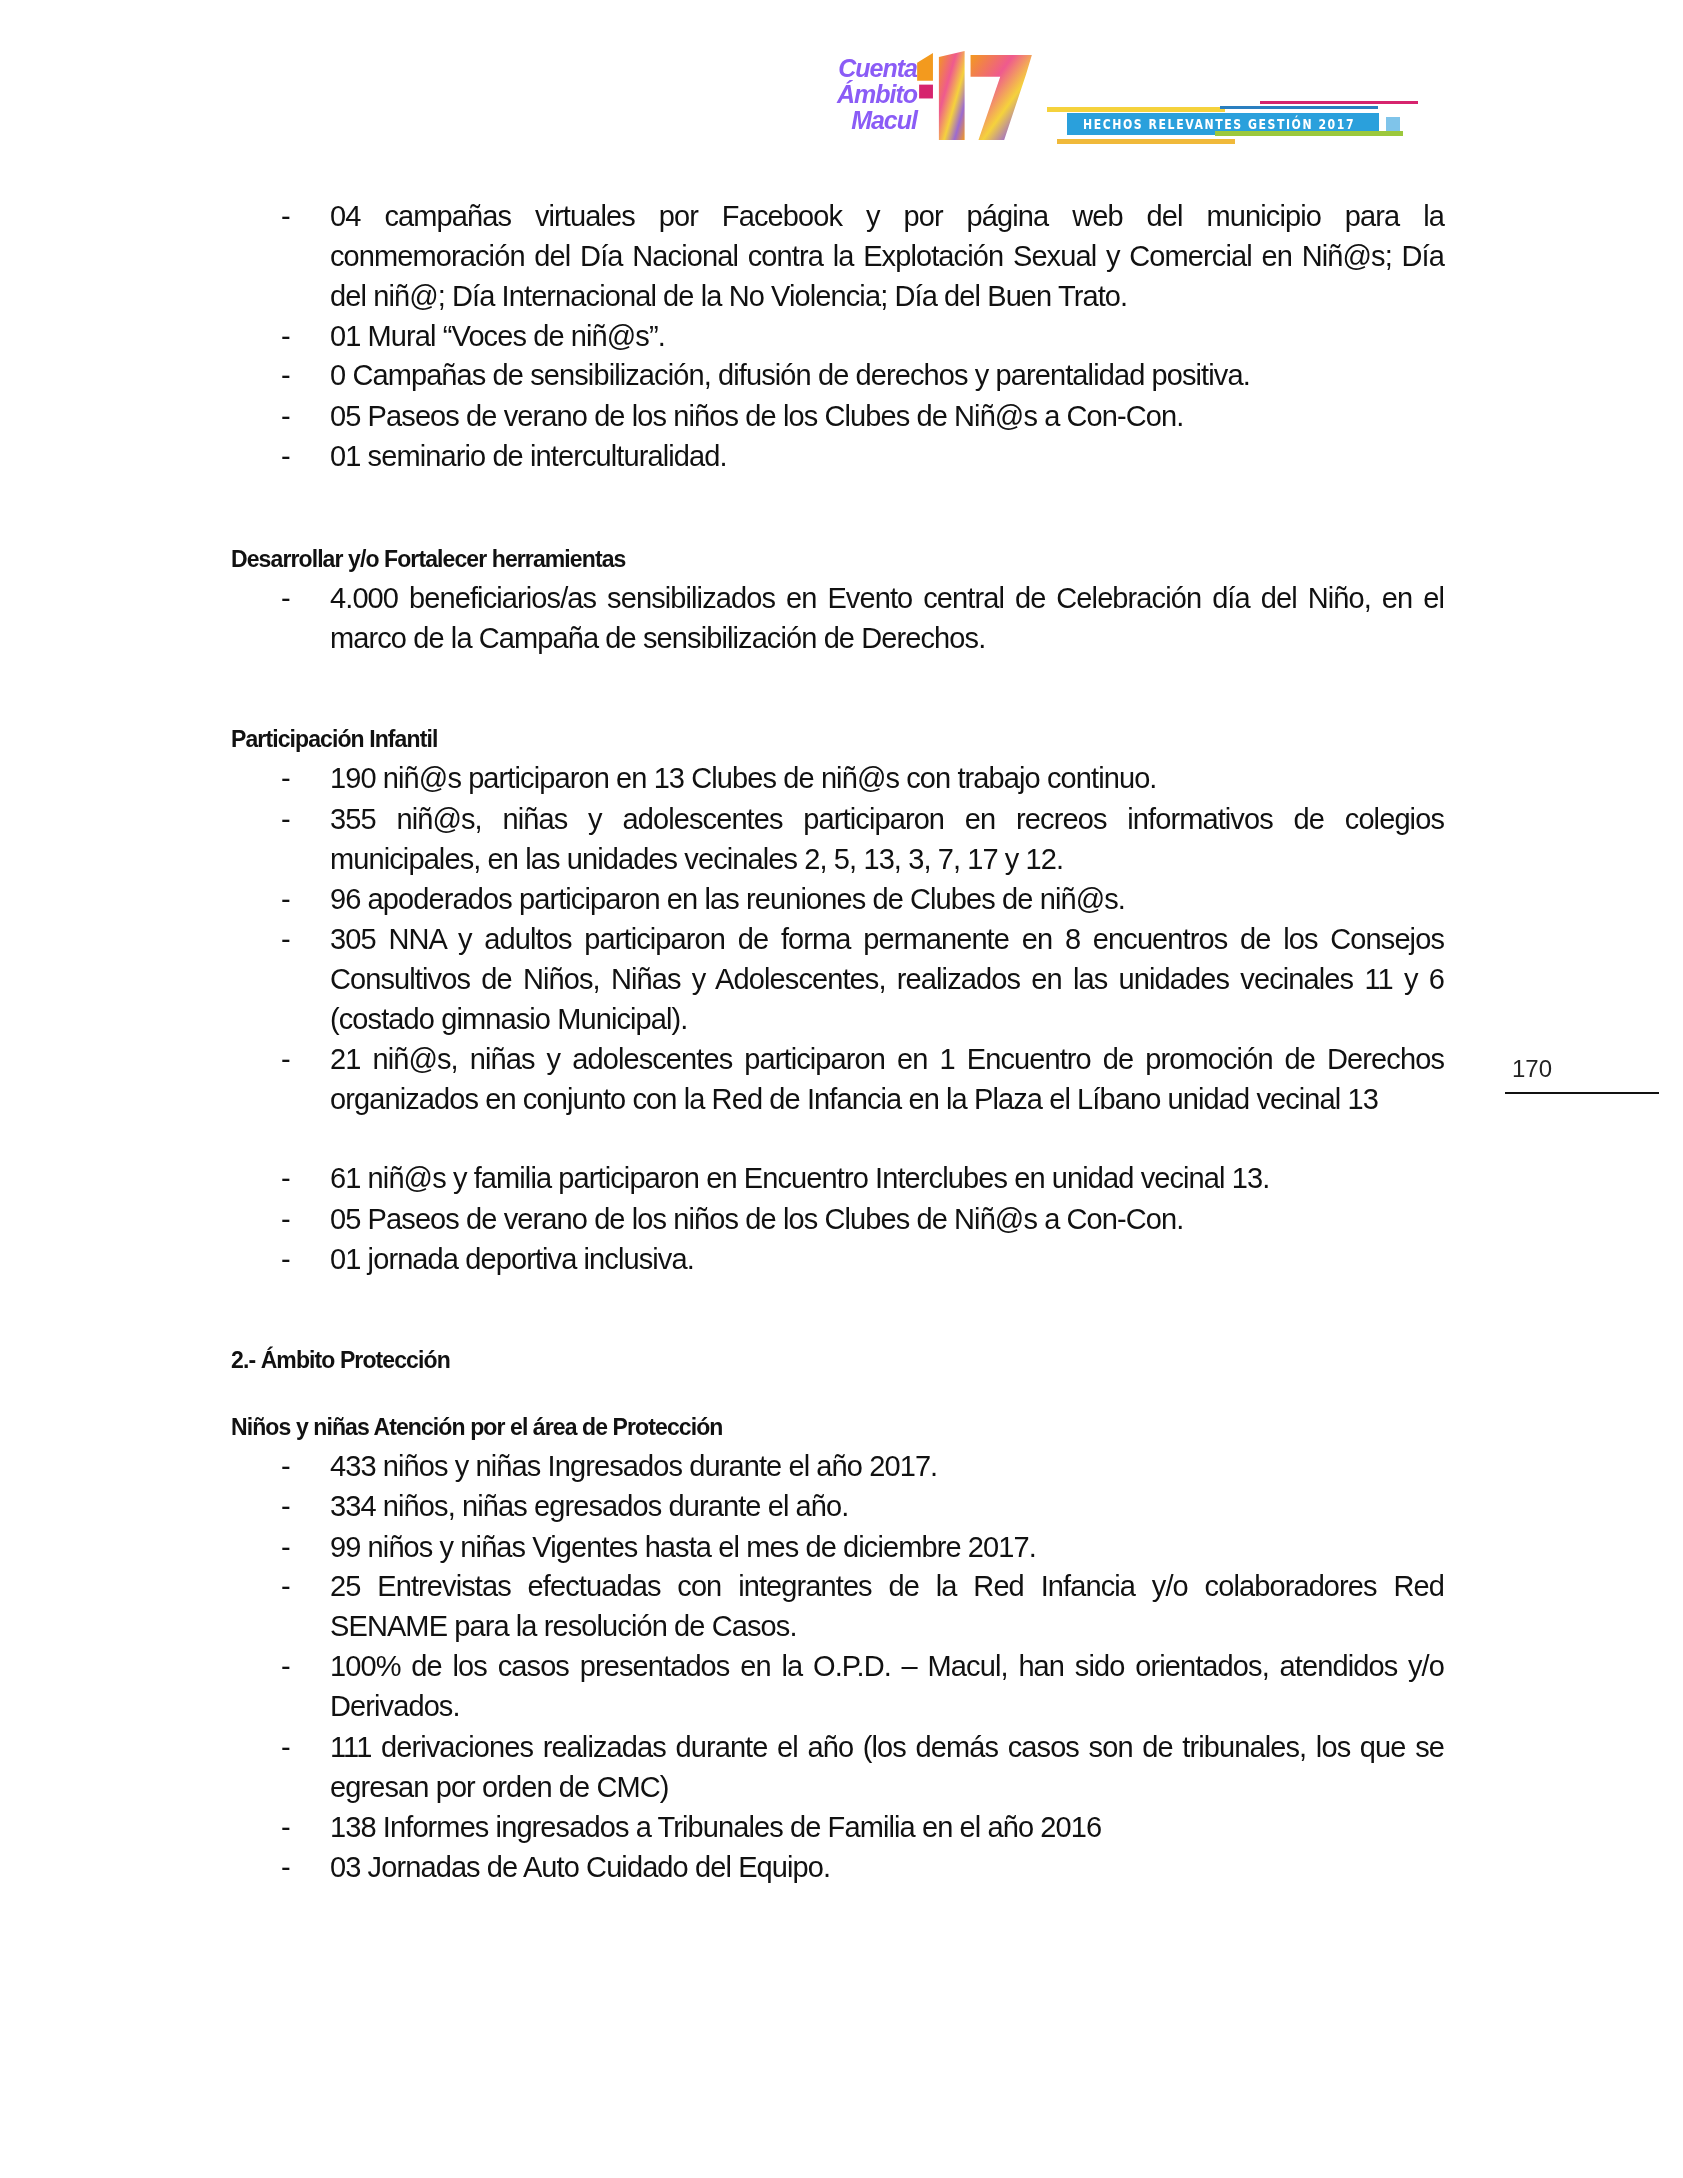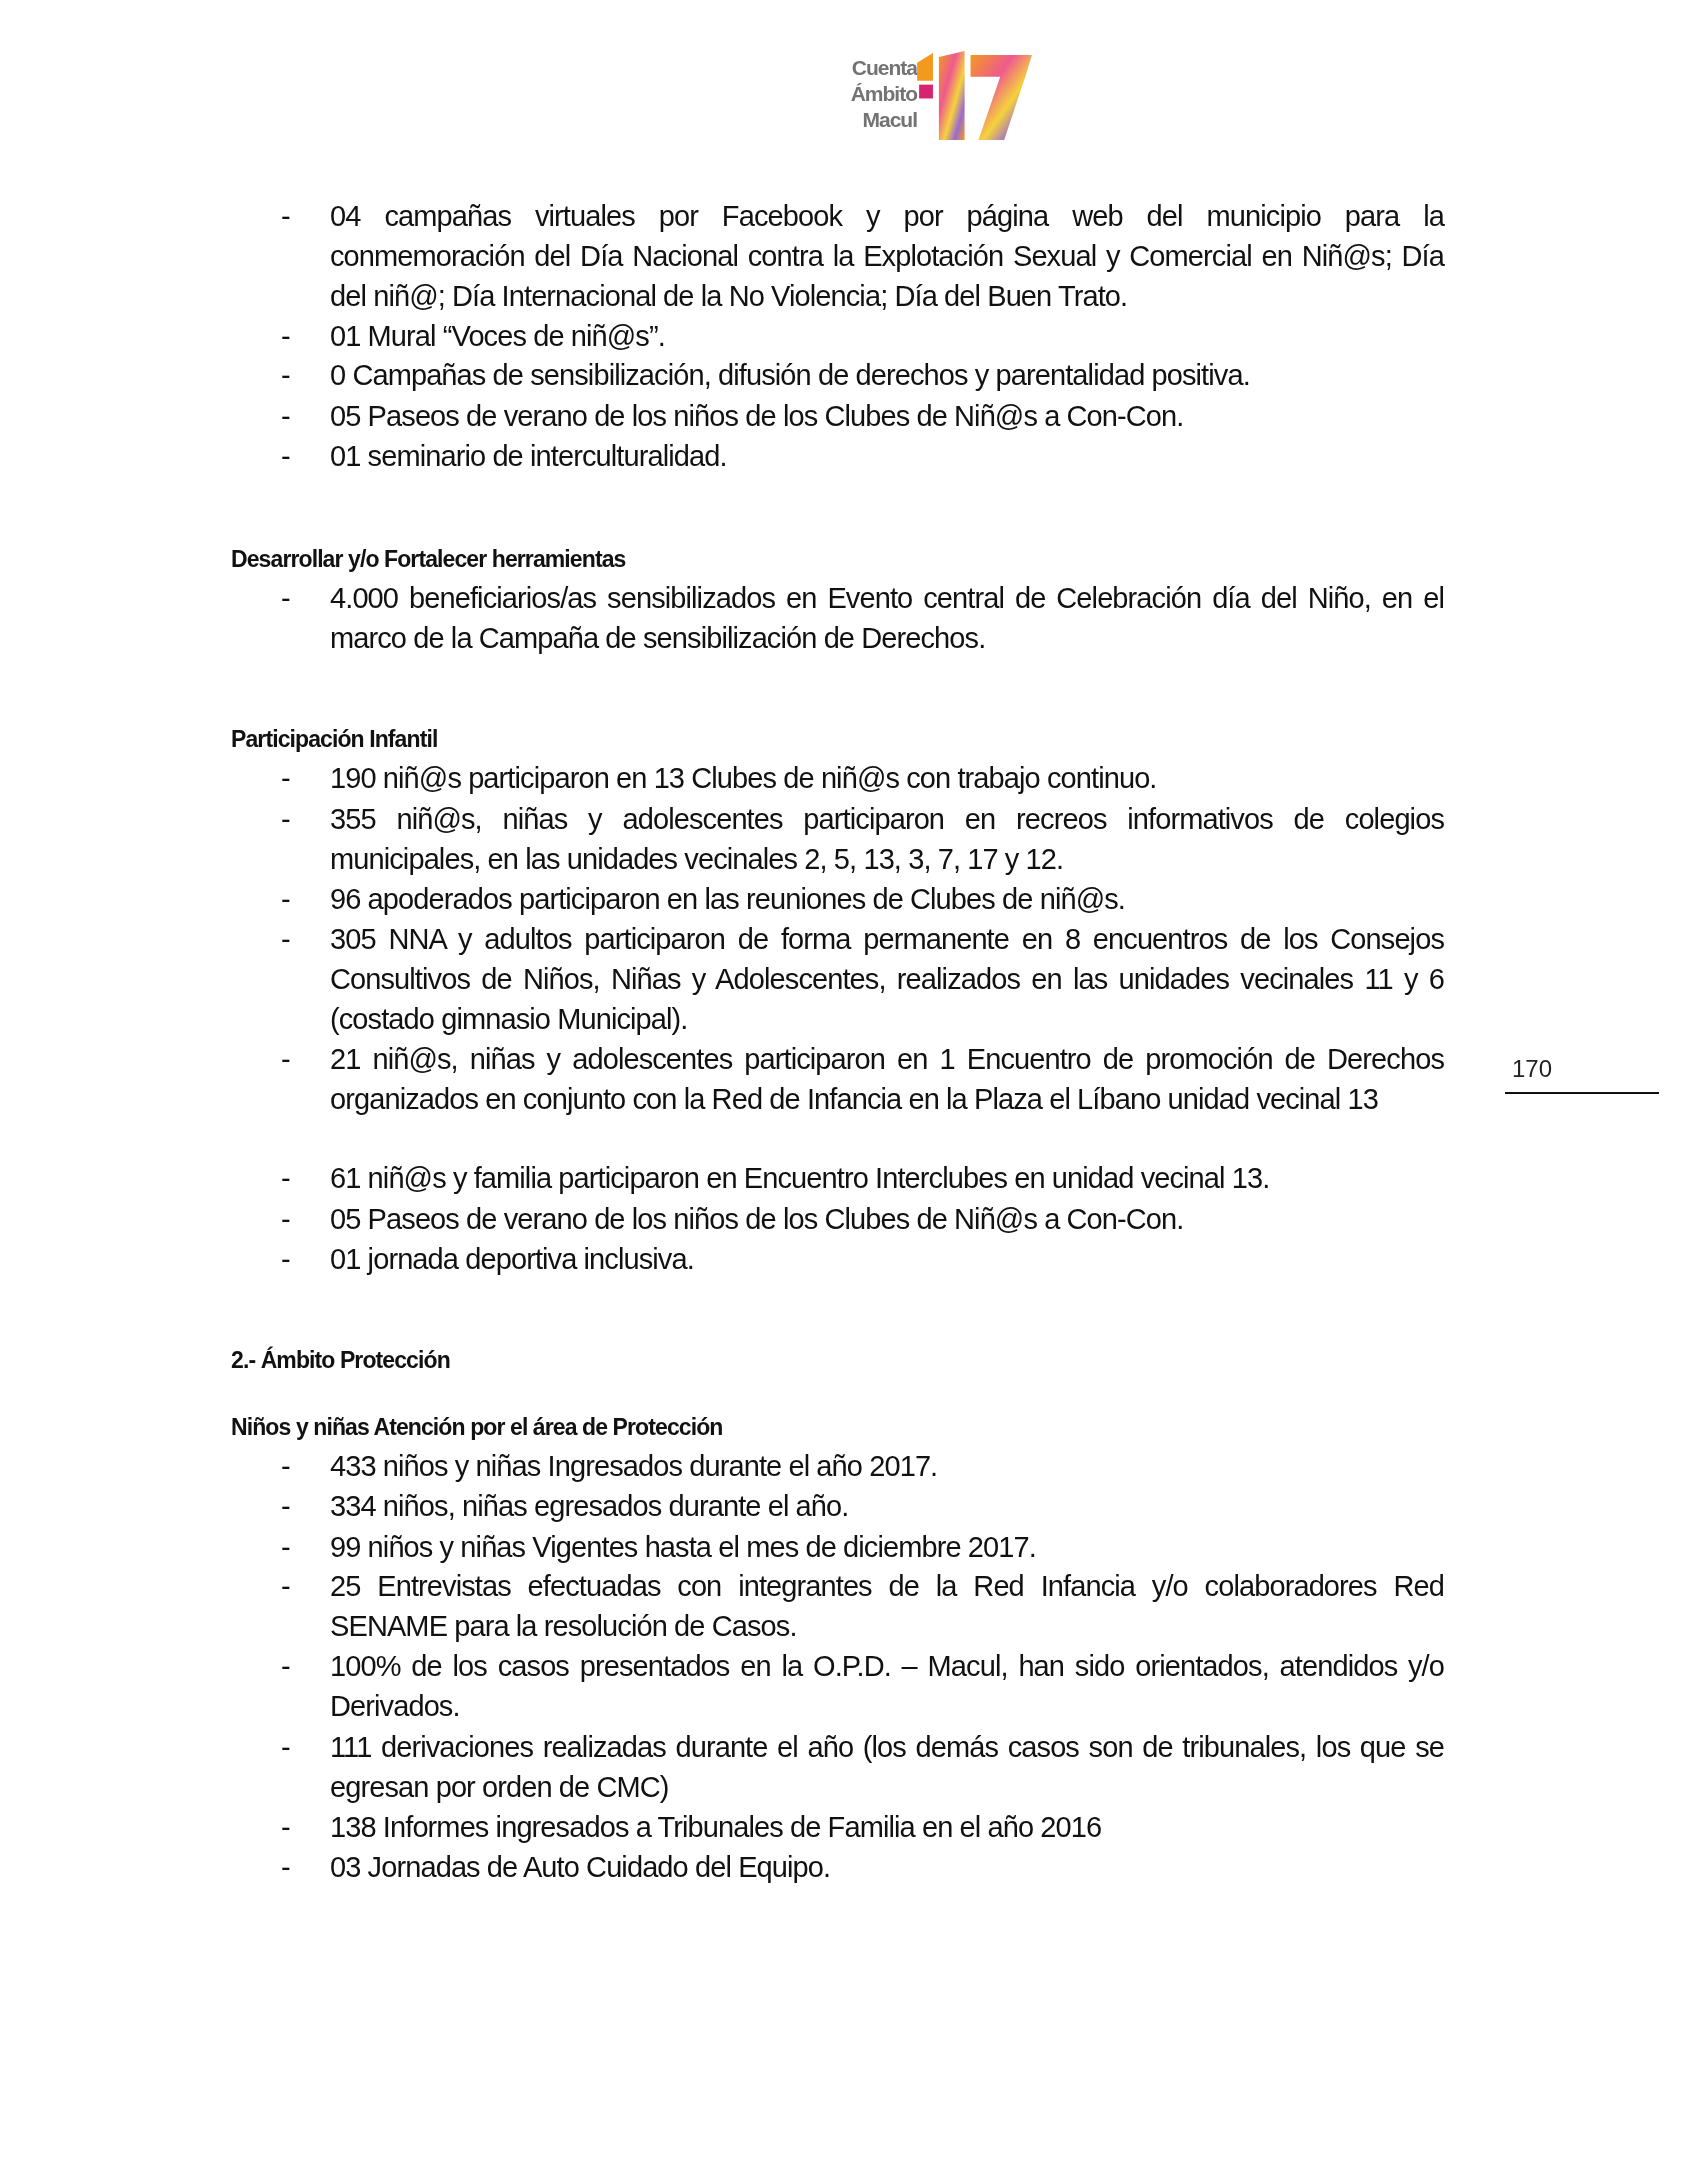--- a/index.html
+++ b/index.html
@@ -3,22 +3,22 @@
 <meta charset="utf-8">
 <style>
   html, body { margin: 0; padding: 0; background: #ffffff; }
   body { width: 1683px; height: 2178px; position: relative; overflow: hidden;
          font-family: "Liberation Sans", sans-serif; color: #111; }
   .page { position: absolute; left: 0; top: 0; width: 1683px; height: 2178px; }
 
   
   .logo { position: absolute; left: 778px; top: 51px; width: 653px; height: 95px; }
   .logo-words { position: absolute; left: 0; top: 4px; width: 139px;
-                font-family: "Liberation Sans", sans-serif; font-weight: bold; 
-                color: #737373; font-size: 21px; line-height: 26px; text-align: right; letter-spacing: -1px; }
+                font-family: "Liberation Sans", sans-serif; font-weight: bold; font-style: italic;
+                color: #8b5cf6; font-size: 25px; line-height: 26px; text-align: right; letter-spacing: -1px; }
   .logo-num { position: absolute; left: 137px; top: 0; width: 119px; height: 91px; }
   .banner { position: absolute; left: 269px; top: 50px; width: 376px; height: 44px; }
   .banner .stripe { position: absolute; height: 5px; }
   .banner .bar { position: absolute; left: 20px; top: 12px; width: 312px; height: 22px; background: #2aa0dc; }
   .banner .bar-text { position: absolute; left: 36px; top: 13px; color: #ffffff; font-size: 14px;
                       font-family: "DejaVu Sans", sans-serif; font-weight: bold; letter-spacing: 2px;
                       line-height: 20px; white-space: nowrap; transform: scaleX(0.78); transform-origin: left center; }
 
   
   .content { position: absolute; left: 0; top: 0; width: 1683px; }
@@ -51,20 +51,30 @@
           <stop offset="0.6" stop-color="#f5d23c"></stop>
           <stop offset="0.8" stop-color="#9c6ad0"></stop>
           <stop offset="1" stop-color="#f39a1e"></stop>
         </linearGradient>
       </defs>
       <polygon points="2,12 18,2 18,30 2,30" fill="#f39a1e"></polygon>
       <polygon points="4,34 18,34 18,48 4,48" fill="#d6246e"></polygon>
       <polygon points="24,6 50,0 50,90 24,90" fill="url(#g17)"></polygon>
       <polygon points="56,4 118,4 112,24 90,90 64,90 86,26 56,26" fill="url(#g17)"></polygon>
     </svg>
+    <div class="banner">
+      <div class="stripe" style="left:0;top:6px;width:178px;background:#f5d23c;"></div>
+      <div class="stripe" style="left:213px;top:0;width:158px;height:3px;background:#d6246e;"></div>
+      <div class="stripe" style="left:173px;top:5px;width:158px;height:3px;background:#2a7fc0;"></div>
+      <div class="bar"></div>
+      <div class="stripe" style="left:339px;top:16px;width:14px;height:14px;background:#7fc4ea;"></div>
+      <div class="stripe" style="left:168px;top:30px;width:188px;background:#9cc83c;"></div>
+      <div class="stripe" style="left:10px;top:38px;width:178px;background:#f0b93a;"></div>
+      <div class="bar-text">HECHOS RELEVANTES GESTIÓN 2017</div>
+    </div>
   </div>
 
   <div class="content">
 
     <span class="dash" style="top:196px">-</span>
     <div class="item just" style="top:196px">04 campañas virtuales por Facebook y por página web del municipio para la conmemoración del Día Nacional contra la Explotación Sexual y Comercial en Niñ@s; Día del niñ@; Día Internacional de la No Violencia; Día del Buen Trato.</div>
     <span class="dash" style="top:316px">-</span>
     <div class="item" style="top:316px">01 Mural “Voces de niñ@s”.</div>
     <span class="dash" style="top:355px">-</span>
     <div class="item" style="top:355px">0 Campañas de sensibilización, difusión de derechos y parentalidad positiva.</div>

